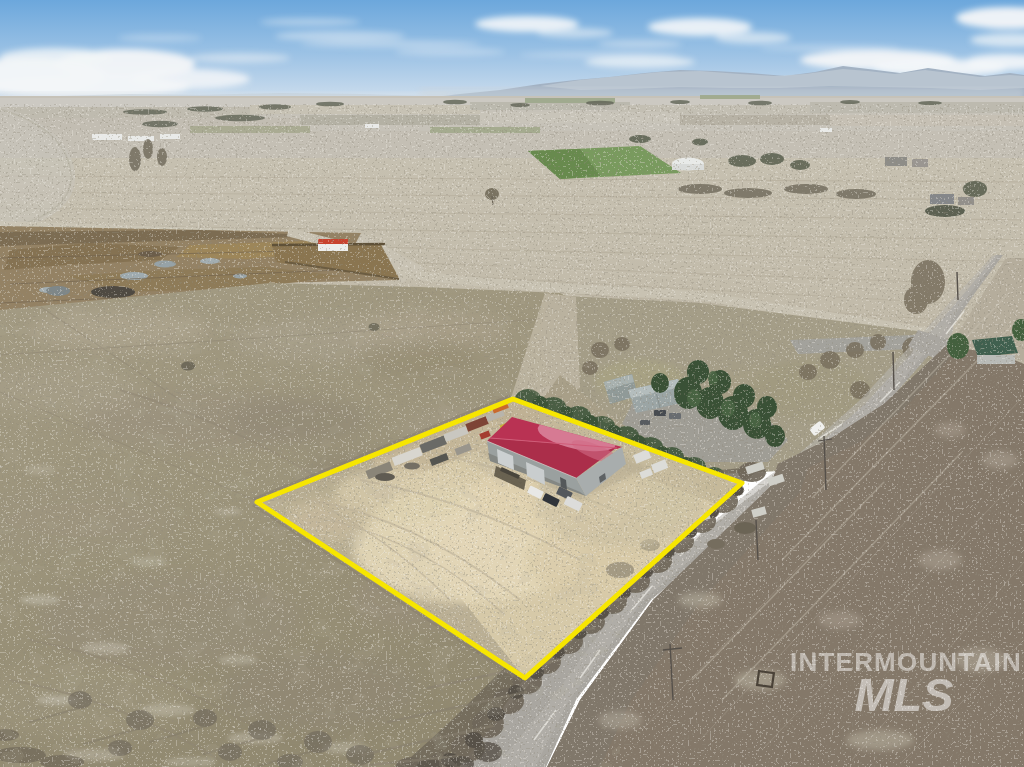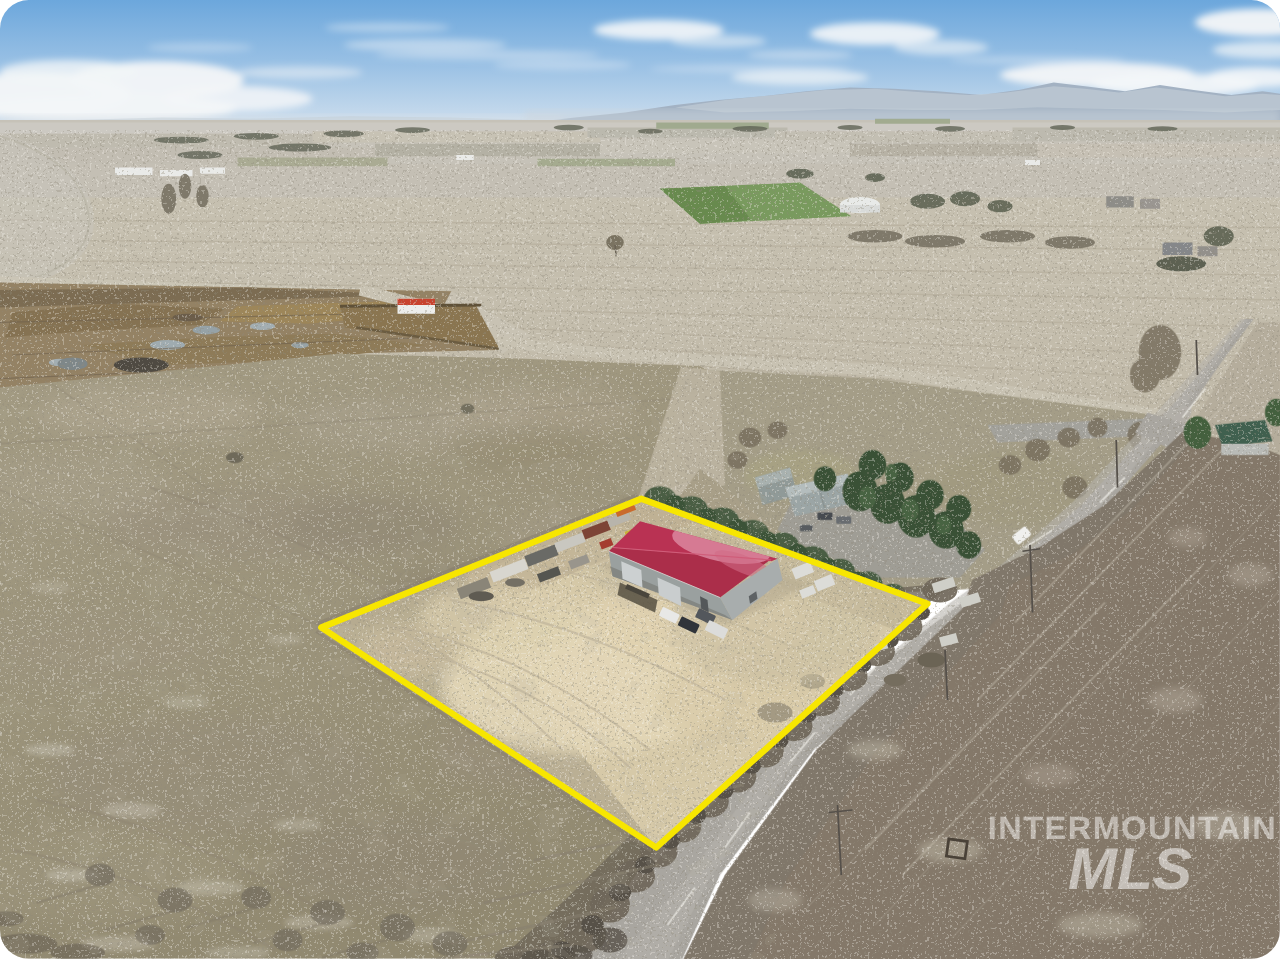--- a/index.html
+++ b/index.html
@@ -1,16 +1,16 @@
 <!DOCTYPE html>
 <html><head>
 <meta charset="utf-8">
 <style>
   html,body{margin:0;padding:0;background:#fff;}
-  .wrap{width:1024px;height:767px;overflow:hidden;position:relative;font-family:"Liberation Sans",sans-serif;border-radius:23px;}
+  .wrap{width:1024px;height:767px;overflow:hidden;position:relative;font-family:"Liberation Sans",sans-serif;}
 </style>
 </head>
 <body>
 <div class="wrap">
 <svg width="1024" height="767" viewBox="0 0 1024 767">
 <defs>
   <linearGradient id="sky" x1="0" y1="0" x2="0" y2="1">
     <stop offset="0" stop-color="#6ca7dc"></stop>
     <stop offset="0.5" stop-color="#9cc2e5"></stop>
     <stop offset="1" stop-color="#d6e3ef"></stop>

